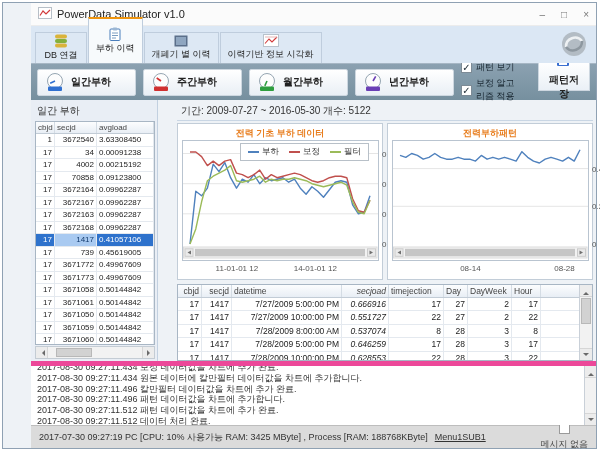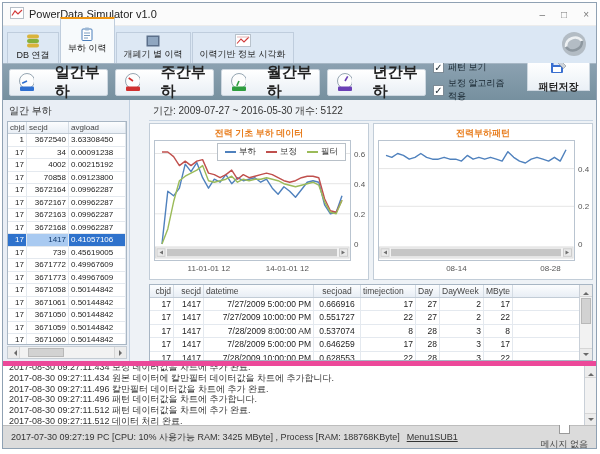--- a/index.html
+++ b/index.html
@@ -1,34 +1,34 @@
 <!DOCTYPE html>
 <html><head>
 <meta charset="utf-8">
 <style>
   html,body{margin:0;padding:0;}
   body{width:600px;height:454px;background:#fff;font-family:"Liberation Sans","DejaVu Sans",sans-serif;position:relative;overflow:hidden;}
-  .window{position:absolute;left:2px;top:2px;width:595px;height:447px;border:1px solid #8fa1b3;background:#eef2f6;display:flex;flex-direction:column;box-sizing:border-box;}
+  .window{position:absolute;left:2px;top:2px;width:595px;height:447px;border:1px solid #8fa1b3;background:#eef2f6;display:flex;flex-direction:column;box-sizing:border-box;padding-left:28px;}
 
   
   .titlebar{height:22px;flex:none;background:#fbfbfb;display:flex;align-items:center;padding:0 7px;gap:5px;border-bottom:1px solid #ececec;}
   .title-text{font-size:11px;color:#222;}
   .win-controls{margin-left:auto;display:flex;gap:16px;color:#777;font-size:10px;align-items:center;}
 
   
   .tabstrip{height:35px;flex:none;background:#dbe7f4;display:flex;align-items:flex-end;padding:2px 0 0 4px;position:relative;}
   .tab{height:31px;min-width:52px;padding:1px 7px 2px;box-sizing:border-box;display:flex;flex-direction:column;align-items:center;justify-content:center;gap:1px;font-size:9px;color:#222;background:#dde8f4;border:1px solid #bfcddd;border-bottom:none;margin-right:1px;}
   .tab.active{background:#f7fafc;border-top:2px solid #ef940e;height:46px;}
   .tab-icon{height:14px;display:flex;align-items:center;}
   .logo{position:absolute;right:9px;top:5px;width:26px;height:26px;}
 
   
   .toolbar{height:36px;flex:none;background:linear-gradient(#8ba1b1,#76909f);display:flex;align-items:center;padding:0 6px;gap:7px;border-top:1px solid #a6b6c4;}
   .gauge-buttons{display:flex;gap:7px;}
-  .gauge-btn{width:99px;height:27px;background:linear-gradient(#ffffff,#e9eff5);border:1px solid #cdd7e0;border-radius:2px;display:flex;align-items:center;gap:21px;padding:0 5px;font-size:15px;font-weight:bold;color:#222;box-sizing:border-box;}
+  .gauge-btn{width:99px;height:27px;background:linear-gradient(#ffffff,#e9eff5);border:1px solid #cdd7e0;border-radius:2px;display:flex;align-items:center;gap:4px;padding:0 5px;font-size:10px;font-weight:bold;color:#222;box-sizing:border-box;}
   .toolbar-right{margin-left:auto;display:flex;align-items:flex-start;gap:19px;}
   .checkboxes{display:flex;flex-direction:column;gap:3px;font-size:9px;color:#16242e;}
   .cb-row{display:flex;align-items:center;gap:4px;}
   .cb{width:11px;height:11px;flex:none;border:1px solid #7d8b96;background:#fff;font-size:10px;line-height:10px;text-align:center;color:#1d2b34;box-sizing:border-box;}
   .cb.checked::after{content:"\2713";}
   .save-btn{width:74px;height:30px;background:linear-gradient(#ffffff,#eaf0f6);border:1px solid #cdd7e0;display:flex;align-items:center;justify-content:center;gap:4px;font-size:10px;font-weight:bold;color:#222;font-family:inherit;flex-direction:column;}
 
   
   .main{display:flex;flex:1;min-height:0;}
   .left-panel{width:127px;flex:none;box-sizing:border-box;padding:0 2px 0 4px;display:flex;flex-direction:column;background:#e9eef5;border-right:1px solid #c2d0e0;}
@@ -61,33 +61,33 @@
   .vs-arr.down::after{content:"";position:absolute;left:3px;top:4px;border:3px solid transparent;border-top-color:#6a6a6a;}
   .vs-thumb{height:24px;flex:none;background:#d2d2d2;border:1px solid #b8b8b8;margin:1px;}
 
   
   .right-panel{flex:1;min-width:0;display:flex;flex-direction:column;padding:0 3px;margin-left:16px;}
   .period-bar{flex:none;font-size:10px;color:#333;padding:4px 4px 2px;border-bottom:1px solid #c9d6e4;}
   .charts{display:flex;gap:4px;margin-top:2px;height:157px;flex:none;}
   .chart-panel{flex:1;min-width:0;background:#fff;border:1px solid #c2cdd8;position:relative;box-sizing:border-box;}
   .chart-title{text-align:center;color:#e87e1f;font-weight:bold;font-size:9px;padding-top:3px;}
   .plot{position:absolute;left:4px;right:2px;top:16px;bottom:1px;}
-  .chart-legend{position:absolute;top:3px;right:20px;border:1px solid #b8c0c8;background:#fff;padding:2px 7px;display:inline-flex;gap:10px;font-size:8.5px;color:#333;align-items:center;}
+  .chart-legend{position:absolute;top:3px;right:11px;border:1px solid #b8c0c8;background:#fff;padding:2px 7px;display:inline-flex;gap:10px;font-size:8.5px;color:#333;align-items:center;}
   .legend-item{display:inline-flex;align-items:center;gap:3px;}
   .legend-swatch{width:11px;height:2px;display:inline-block;}
 
   
   .btable-wrap{flex:1;min-height:0;margin-top:4px;border:1px solid #a8b6c4;background:#fff;position:relative;font-size:8.5px;box-sizing:border-box;}
   .btable{position:absolute;left:0;top:0;right:13px;bottom:0;overflow:hidden;display:flex;flex-direction:column;}
   .btable .trow{height:12.4px;line-height:12.4px;}
   .btable .c0,.btable .h0{width:24px;flex:none;text-align:right;}
   .btable .c1,.btable .h1{width:30px;flex:none;text-align:right;}
   .btable .c2,.btable .h2{width:110px;flex:none;}
   .btable .c2{text-align:right;}
-  .btable .c3,.btable .h3{width:47px;flex:none;text-align:center;}
+  .btable .c3,.btable .h3{width:47px;flex:none;text-align:right;font-style:italic;}
   .btable .c4,.btable .h4{width:55px;flex:none;text-align:right;}
   .btable .h4{text-align:left;}
   .btable .c5,.btable .h5{width:24px;flex:none;text-align:right;}
   .btable .h5{text-align:left;}
   .btable .c6,.btable .h6{width:44px;flex:none;text-align:right;}
   .btable .h6{text-align:left;}
   .btable .c7,.btable .h7{width:29px;flex:none;text-align:right;}
   .btable .h7{text-align:left;}
   .btable .filler{flex:1;border-right:none;}
 
@@ -404,21 +404,21 @@
       <div class="btable-wrap">
         <div class="btable">
           <div class="thead">
             <span class="hcell h0">cbjd</span>
             <span class="hcell h1">secjd</span>
             <span class="hcell h2">datetime</span>
             <span class="hcell h3">secjoad</span>
             <span class="hcell h4">timejection</span>
             <span class="hcell h5">Day</span>
             <span class="hcell h6">DayWeek</span>
-            <span class="hcell h7">MByte</span>
+            <span class="hcell h7">Hour</span>
             <span class="hcell filler"></span>
           </div>
           <div id="bottom-body">
               <div class="trow">
                 <span class="tcell c0">17</span>
                 <span class="tcell c1">1417</span>
                 <span class="tcell c2">7/27/2009 5:00:00 PM</span>
                 <span class="tcell c3">0.666916</span>
                 <span class="tcell c4">17</span>
                 <span class="tcell c5">27</span>

